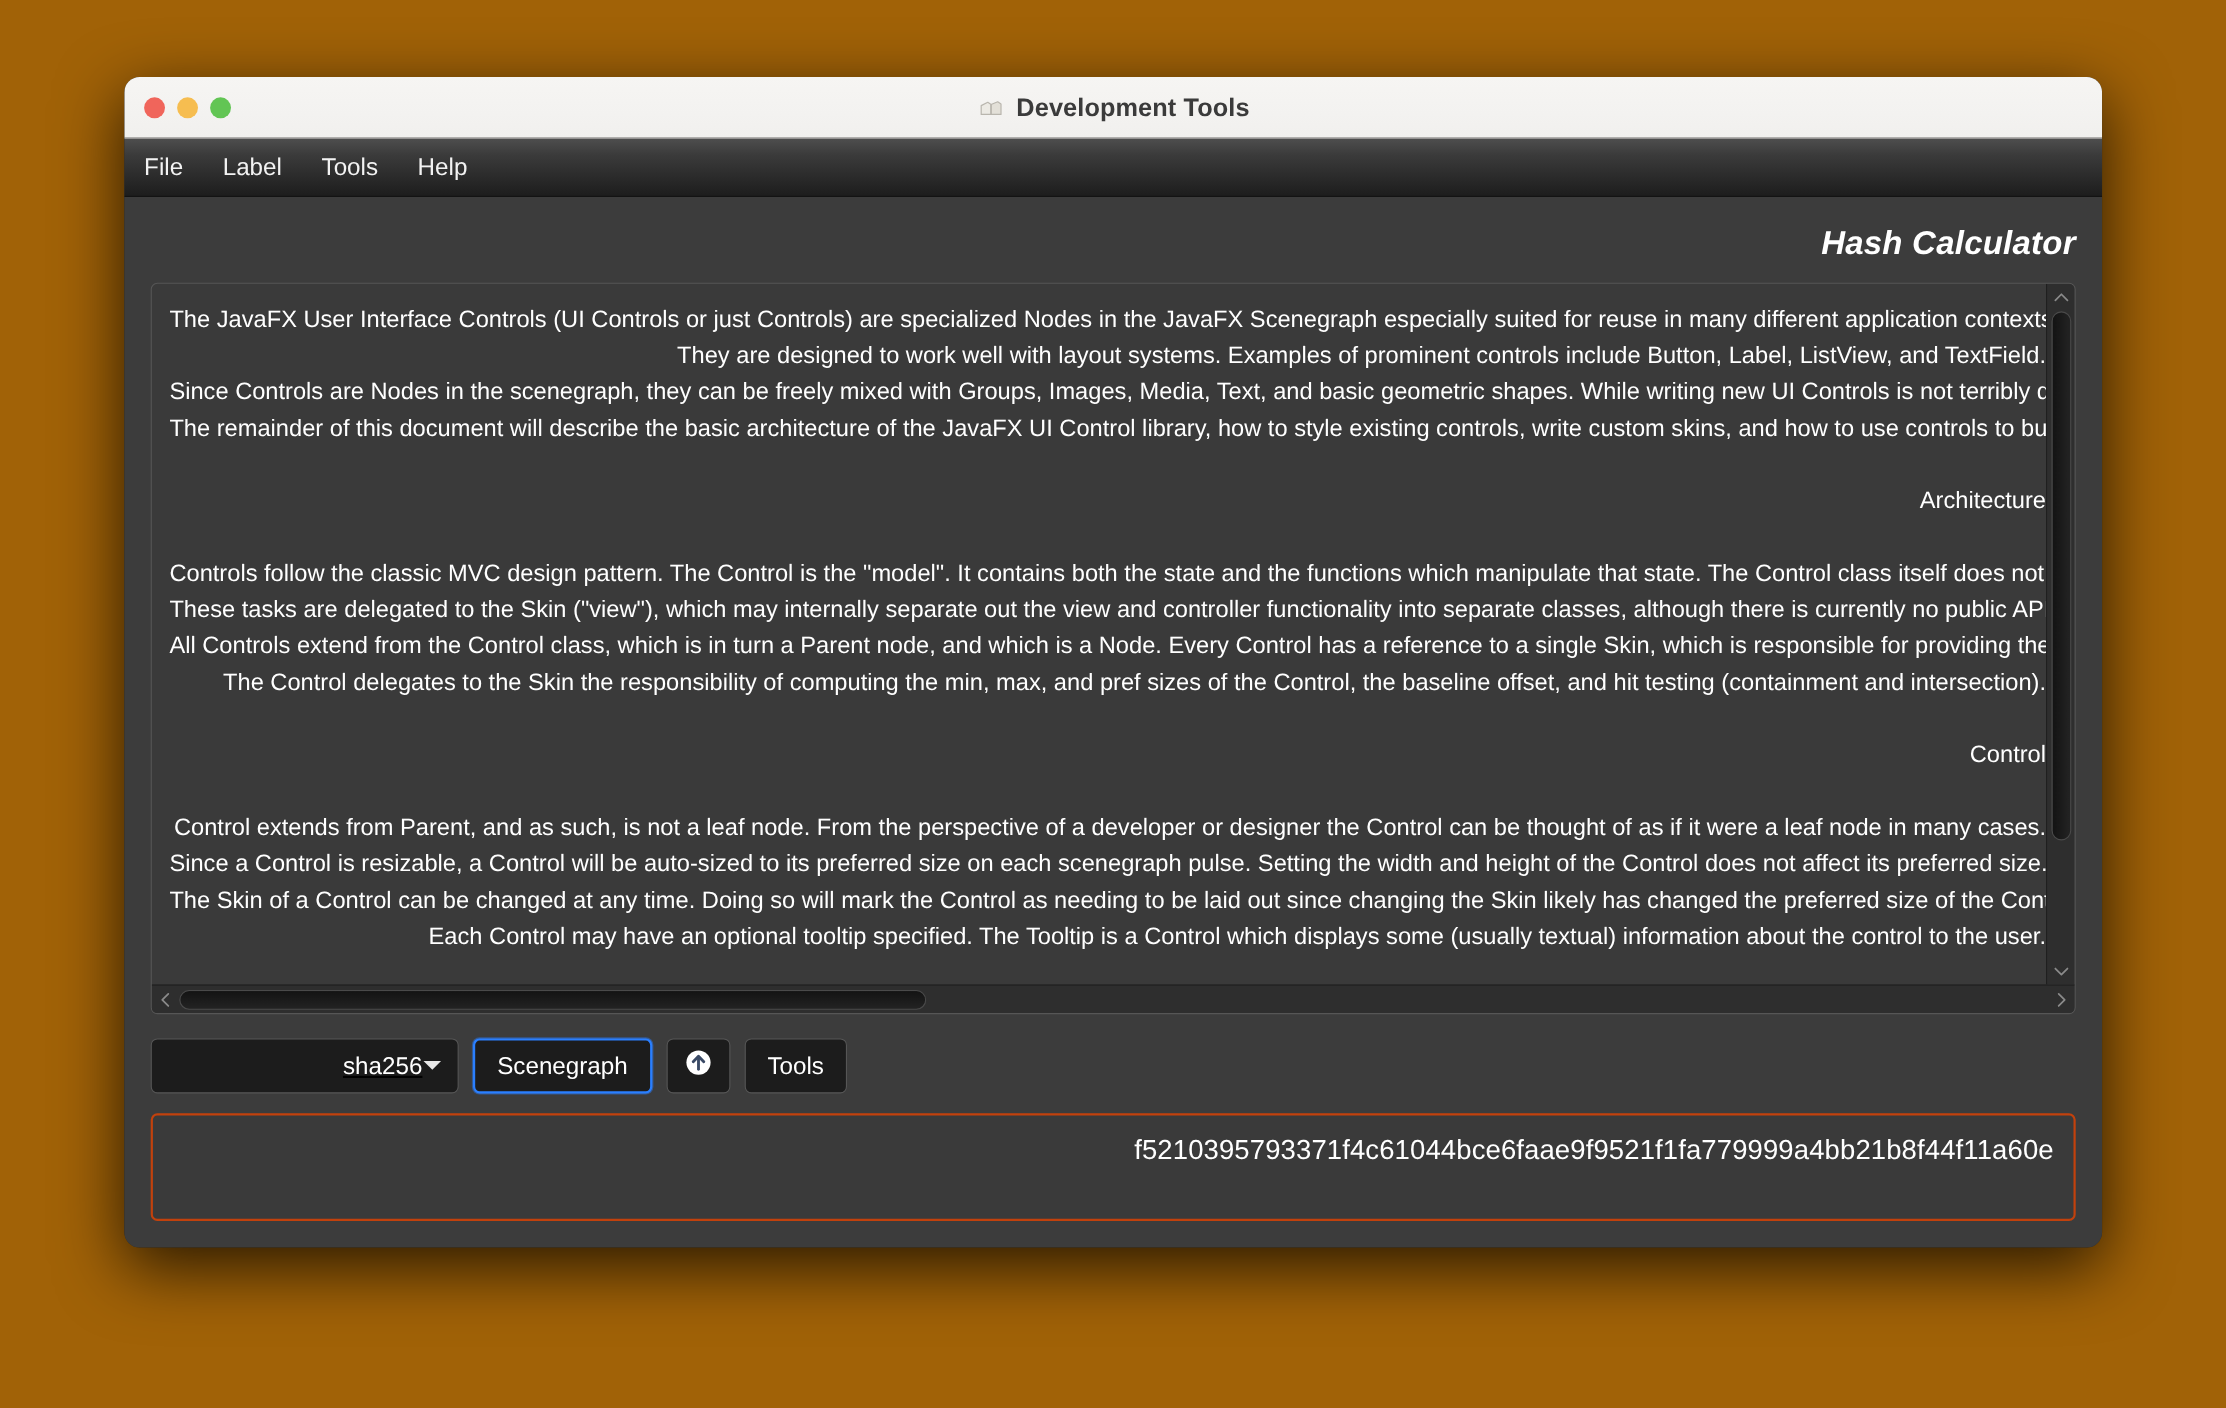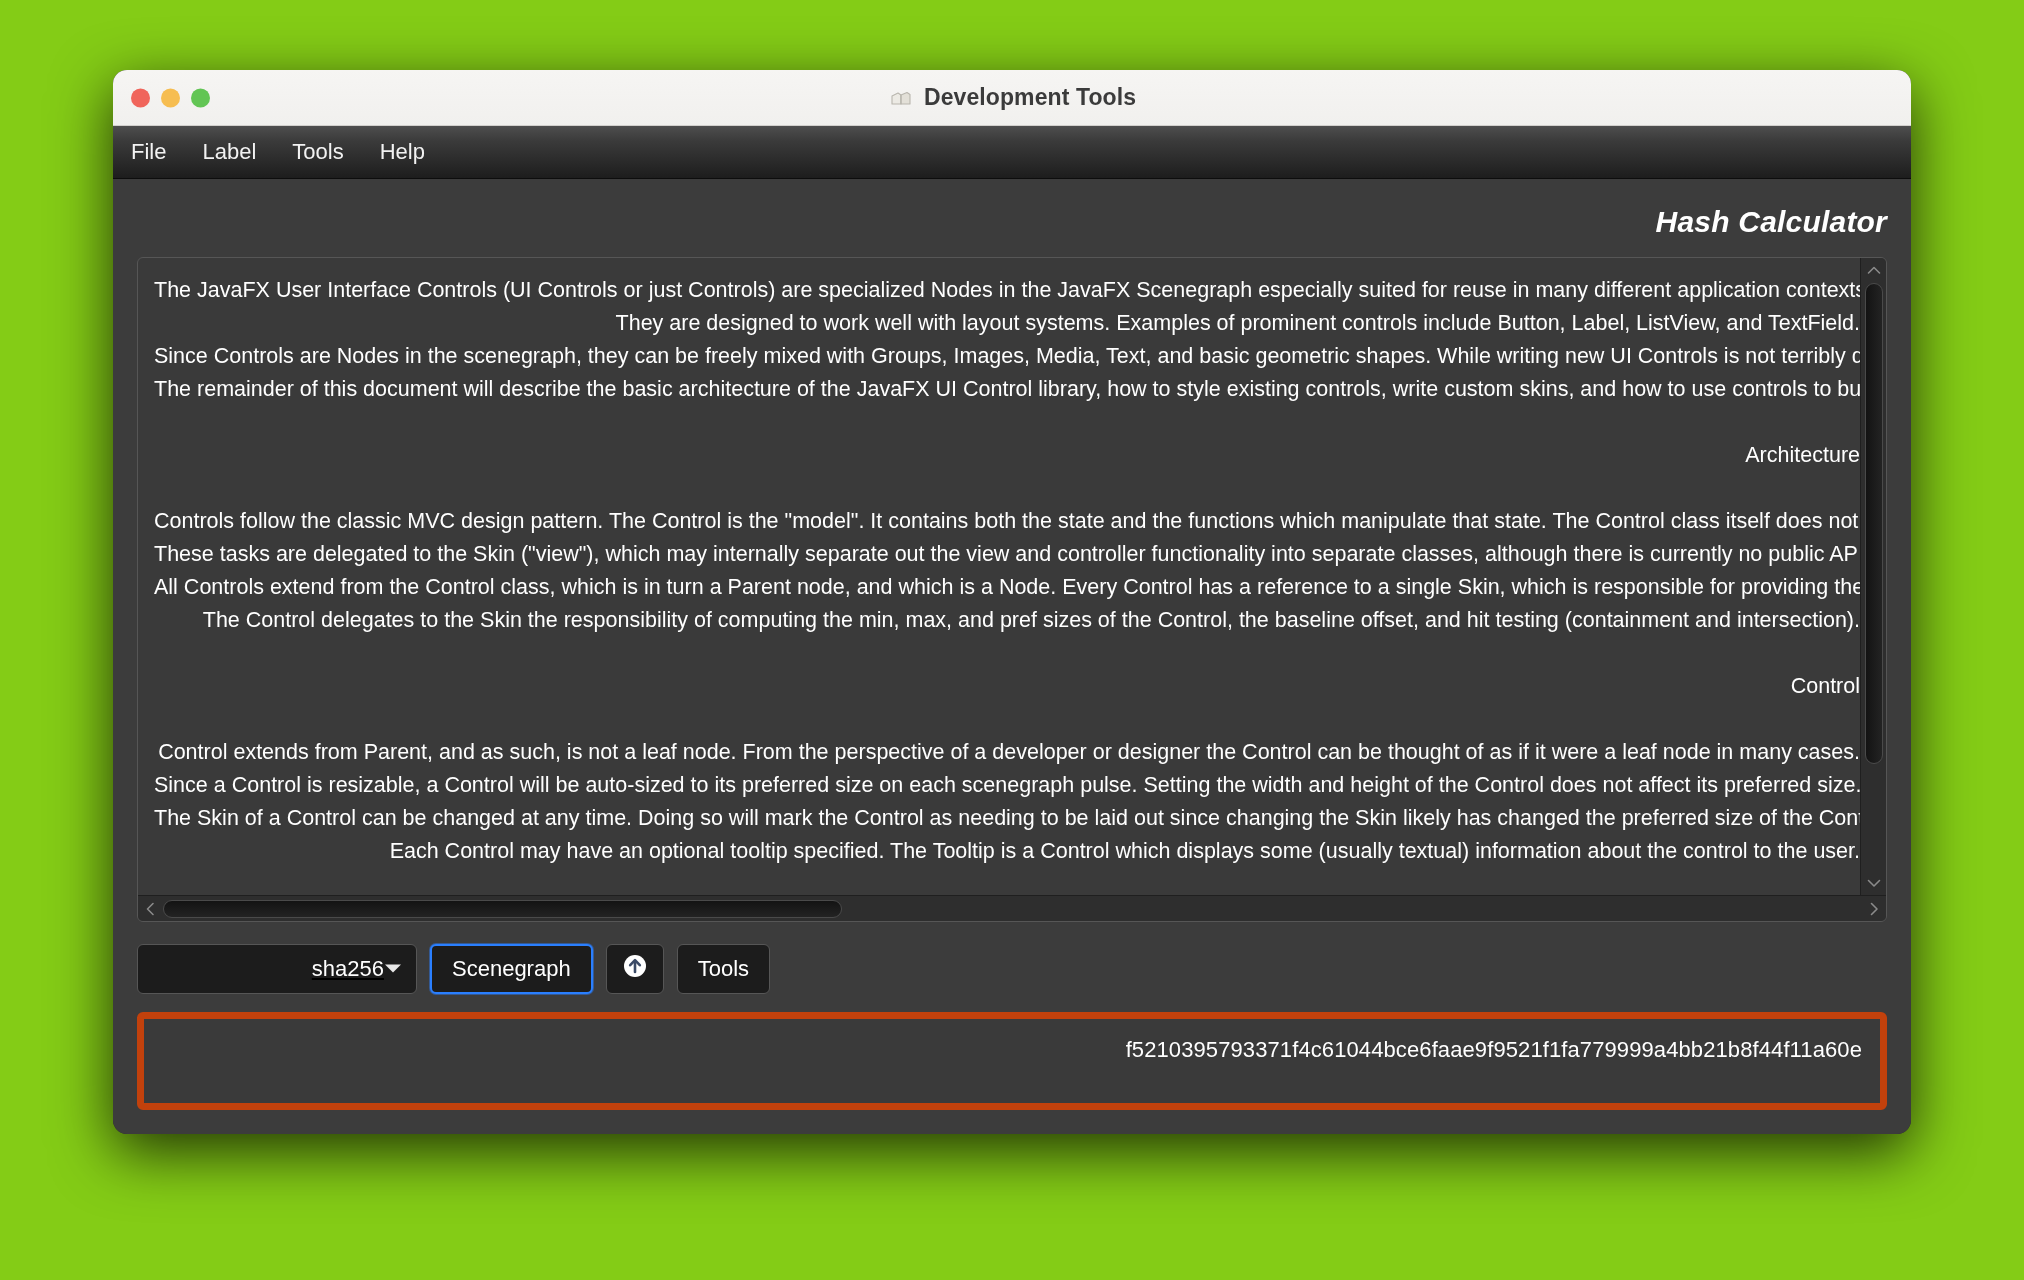--- a/index.html
+++ b/index.html
@@ -9,21 +9,21 @@
     width: 2024px;
     height: 1280px;
     overflow: hidden;
     font-family: "Liberation Sans", sans-serif;
   }
 
   #screen {
     position: relative;
     width: 2024px;
     height: 1280px;
-    background: #84cc16;
+    background: #a16207;
   }
 
   
   #window {
     position: absolute;
     left: 113px;
     top: 70px;
     width: 1798px;
     height: 1064px;
     border-radius: 14px;
@@ -284,26 +284,26 @@
   .btn.icon-btn {
     width: 58px;
     padding: 0;
   }
 
   
   #result {
     flex: 0 0 auto;
     height: 98px;
     background: #3a3a3a;
-    border: 7px solid #c2410c;
+    border: 2px solid #c2410c;
     border-radius: 6px;
     padding: 18px 18px;
     box-sizing: border-box;
     color: #ffffff;
-    font-size: 22px;
+    font-size: 25px;
     letter-spacing: 0.1px;
     overflow: hidden;
     word-break: break-all;
   }
 </style>
 </head>
 <body>
 
 <div id="screen">
 

